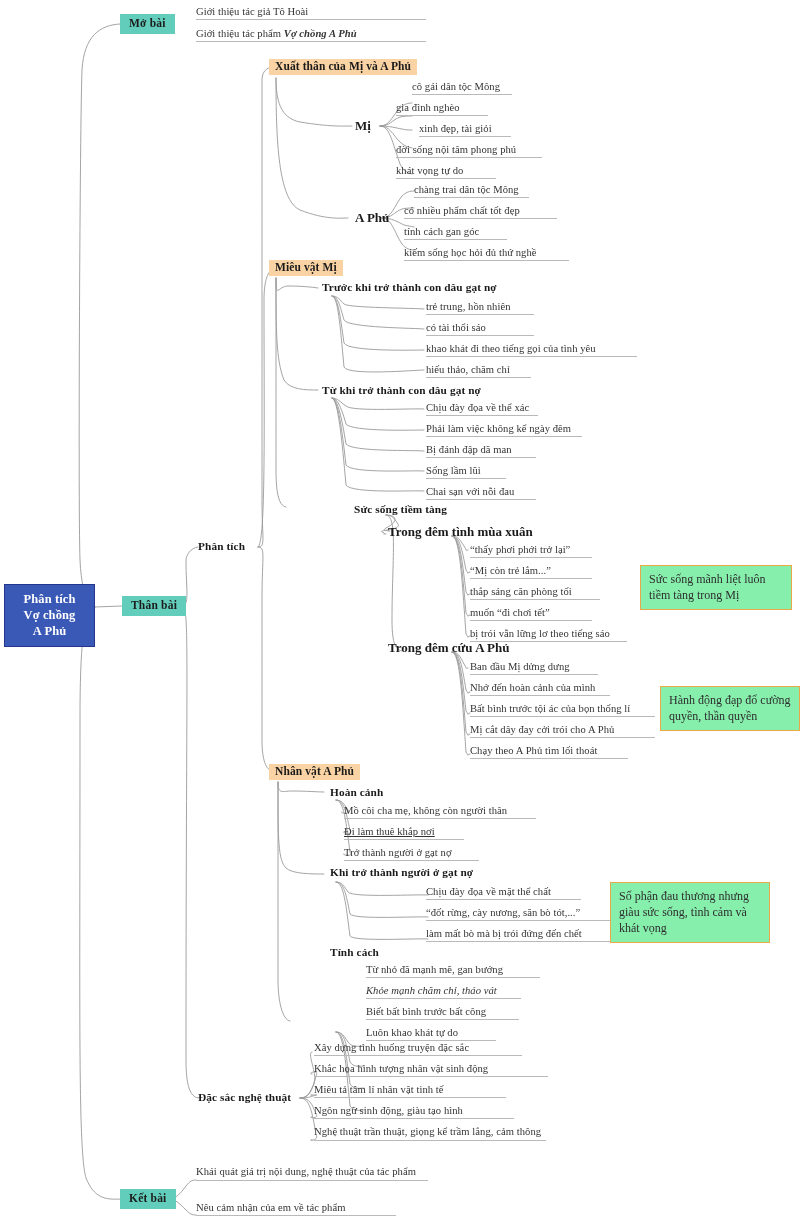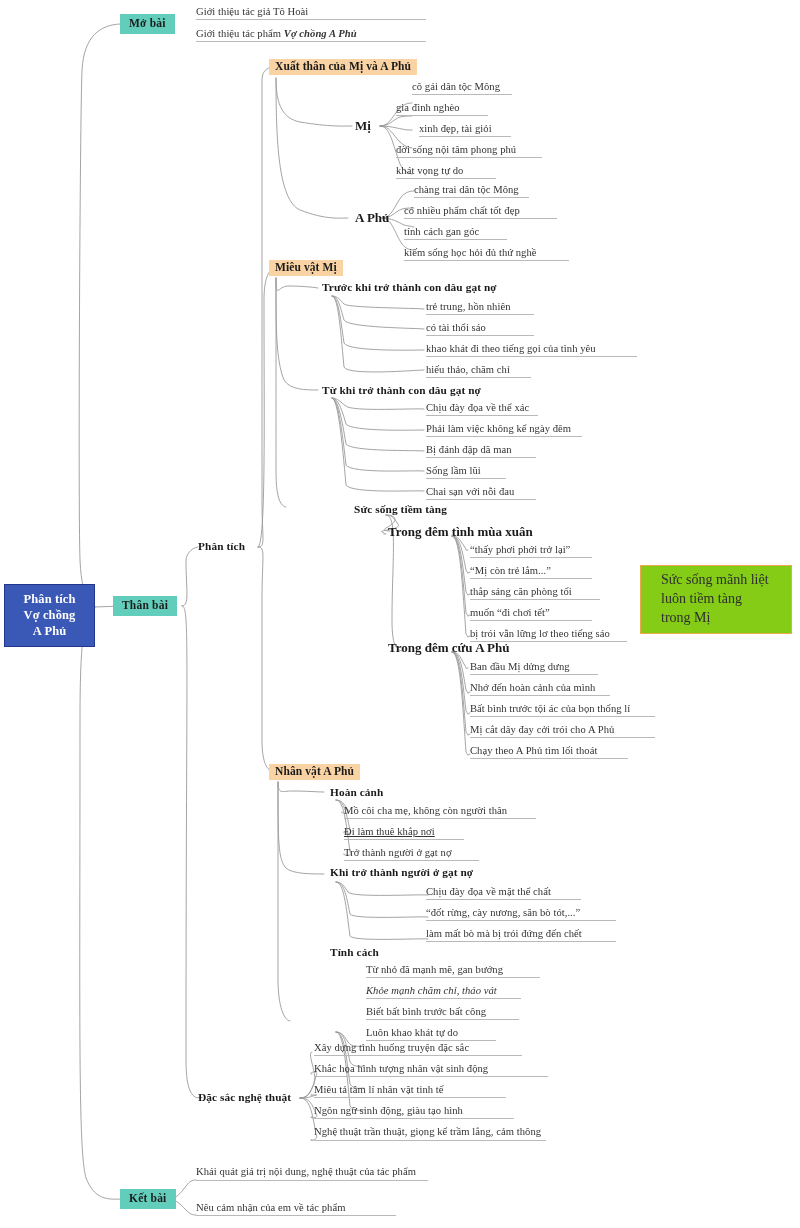--- a/index.html
+++ b/index.html
@@ -86,25 +86,25 @@
     letter-spacing: .05px;
   }
   .leaf.two-line {
     white-space: normal;
     line-height: 1.22;
   }
   .leaf i { font-style: italic; font-weight: bold; }
 
   
   .callout {
-    background: #84cc16;
+    background: #86efac;
     border: 1px solid #e9a94a;
-    font-size: 14px;
+    font-size: 12px;
     color: #2e2e2e;
-    padding: 5px 20px 6px;
+    padding: 5px 8px 6px;
     line-height: 1.34;
     white-space: normal;
   }
 </style>
 </head>
 <body>
 
 <div id="canvas">
 
   <svg id="edges" viewBox="0 0 800 1228" xmlns="http://www.w3.org/2000/svg">
@@ -201,21 +201,21 @@
     <div>Vợ chồng</div>
     <div>A Phủ</div>
   </div>
 
   <div class="node chip-teal" style="left:120px; top:14px;">Mở bài</div>
 
   <div class="node leaf" style="left:196px; top:6px; width:230px;">Giới thiệu tác giả Tô Hoài</div>
 
   <div class="node leaf" style="left:196px; top:28px; width:230px;"><span>Giới thiệu tác phẩm </span><i>Vợ chồng A Phủ</i></div>
 
-  <div class="node chip-teal" style="left:113px; top:596px;">Thân bài</div>
+  <div class="node chip-teal" style="left:122px; top:596px;">Thân bài</div>
 
   <div class="node lbl-bold" style="left:198px; top:540px;">Phân tích</div>
 
   <div class="node lbl-bold" style="left:198px; top:1091px;">Đặc sắc nghệ thuật</div>
 
   <div class="node chip-orange" style="left:269px; top:59px;">Xuất thân của Mị và A Phủ</div>
 
   <div class="node lbl-bold-sm" style="left:355px; top:119px;">Mị</div>
 
   <div class="node leaf" style="left:412px; top:81px; width:100px;">cô gái dân tộc Mông</div>
@@ -261,35 +261,37 @@
   <div class="node callout" style="left:640px; top:565px; width:152px;">Sức sống mãnh liệt luôn tiềm tàng trong Mị</div>
 
   <div class="node lbl-bold-sm" style="left:388px; top:641px;">Trong đêm cứu A Phủ</div>
 
   <div class="node leaf" style="left:470px; top:661px; width:128px;">Ban đầu Mị dửng dưng</div>
   <div class="node leaf" style="left:470px; top:682px; width:140px;">Nhớ đến hoàn cảnh của mình</div>
   <div class="node leaf" style="left:470px; top:703px; width:185px;">Bất bình trước tội ác của bọn thống lí</div>
   <div class="node leaf" style="left:470px; top:724px; width:185px;">Mị cắt dây đay cởi trói cho A Phủ</div>
   <div class="node leaf" style="left:470px; top:745px; width:158px;">Chạy theo A Phủ tìm lối thoát</div>
 
+  <div class="node callout" style="left:660px; top:686px; width:140px;">Hành động đạp đổ cường quyền, thần quyền</div>
 
   <div class="node chip-orange" style="left:269px; top:764px;">Nhân vật A Phủ</div>
 
   <div class="node lbl-bold" style="left:330px; top:786px;">Hoàn cảnh</div>
 
   <div class="node leaf" style="left:344px; top:805px; width:192px;">Mồ côi cha mẹ, không còn người thân</div>
   <div class="node leaf" style="left:344px; top:826px; width:120px;text-decoration:underline;">Đi làm thuê khắp nơi</div>
   <div class="node leaf" style="left:344px; top:847px; width:135px;">Trở thành người ở gạt nợ</div>
 
   <div class="node lbl-bold" style="left:330px; top:866px;">Khi trở thành người ở gạt nợ</div>
 
   <div class="node leaf" style="left:426px; top:886px; width:155px;">Chịu đày đọa về mặt thể chất</div>
   <div class="node leaf" style="left:426px; top:907px; width:190px;">“đốt rừng, cày nương, săn bò tót,...”</div>
   <div class="node leaf" style="left:426px; top:928px; width:190px;">làm mất bò mà bị trói đứng đến chết</div>
 
+  <div class="node callout" style="left:610px; top:882px; width:160px;">Số phận đau thương nhưng giàu sức sống, tình cảm và khát vọng</div>
 
   <div class="node lbl-bold" style="left:330px; top:946px;">Tính cách</div>
 
   <div class="node leaf" style="left:366px; top:964px; width:174px;">Từ nhỏ đã mạnh mẽ, gan bướng</div>
   <div class="node leaf" style="left:366px; top:985px; width:155px;font-style:italic;">Khỏe mạnh chăm chỉ, tháo vát</div>
   <div class="node leaf" style="left:366px; top:1006px; width:153px;">Biết bất bình trước bất công</div>
   <div class="node leaf" style="left:366px; top:1027px; width:130px;">Luôn khao khát tự do</div>
 
   <div class="node leaf" style="left:314px; top:1042px; width:208px;">Xây dựng tình huống truyện đặc sắc</div>
   <div class="node leaf" style="left:314px; top:1063px; width:234px;">Khắc họa hình tượng nhân vật sinh động</div>

